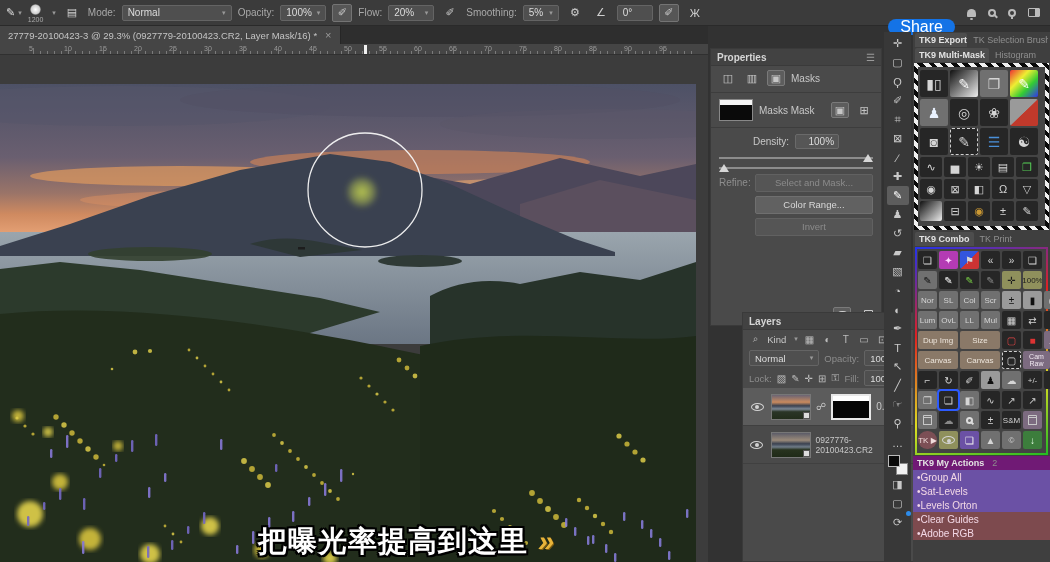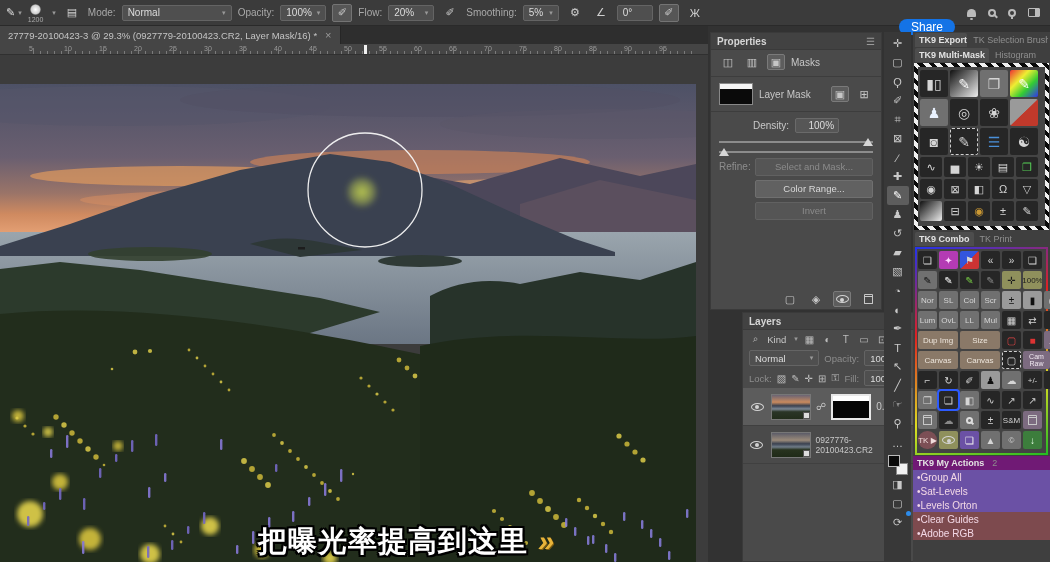--- a/index.html
+++ b/index.html
@@ -16,21 +16,21 @@
   .select.sm{width:46px;justify-content:space-between;}
   .select.xs{width:36px;justify-content:space-between;}
   .obox{display:inline-flex;align-items:center;justify-content:center;width:20px;height:18px;
     border-radius:2px;color:#cfcfcf;font-size:11px;}
   .obox.on{background:#565656;border:1px solid #747474;}
   .toolchip{display:inline-flex;align-items:center;color:#ddd;font-size:11px;}
   .brushprev{display:inline-flex;flex-direction:column;align-items:center;line-height:1;margin-top:2px;}
   .brushprev .dot{width:11px;height:11px;border-radius:50%;background:radial-gradient(circle,#fff 0%,#cfcfcf 55%,rgba(120,120,120,0) 75%);}
   .brushprev .bsize{font-size:7px;color:#aaa;margin-top:1px;}
   .ob-right{margin-left:auto;display:flex;align-items:center;gap:12px;padding-right:4px;}
-  .sharebtn{background:#1473e6;color:#fff;border-radius:9px;height:16px;padding:0 12px;display:flex;align-items:center;font-size:12px;margin-top:28px;}
+  .sharebtn{background:#1473e6;color:#fff;border-radius:9px;height:16px;padding:0 12px;display:flex;align-items:center;font-size:16px;margin-top:28px;}
   
   .i-bell{width:9px;height:8px;background:#bbb;border-radius:5px 5px 1px 1px;position:relative;display:inline-block;}
   .i-bell::after{content:"";position:absolute;left:3px;bottom:-3px;width:3px;height:2px;border-radius:50%;background:#bbb;}
   .i-mag{width:8px;height:8px;border:2px solid #bbb;border-radius:50%;position:relative;display:inline-block;}
   .i-mag::after{content:"";position:absolute;width:5px;height:2px;background:#bbb;transform:rotate(45deg);right:-4px;bottom:-2px;}
   .i-bulb{width:8px;height:8px;border:2px solid #bbb;border-radius:50%;position:relative;display:inline-block;}
   .i-bulb::after{content:"";position:absolute;left:1px;bottom:-4px;width:2px;height:3px;background:#bbb;}
   .i-ws{width:12px;height:9px;border:1px solid #bbb;border-radius:1px;position:relative;display:inline-block;}
   .i-ws::after{content:"";position:absolute;right:0;top:0;width:4px;height:100%;background:#bbb;}
   .i-eye{display:inline-block;width:13px;height:8px;border:1px solid #d2d2d2;border-radius:50%;position:relative;}
@@ -460,35 +460,35 @@
         </g>
       <circle cx="362" cy="108" r="17" fill="url(#blob)" filter="url(#b1)"></circle>
       <circle cx="365" cy="106" r="57" fill="none" stroke="#f5f5f5" stroke-width="1.3" opacity="0.95"></circle>
     </svg>
   </div>
   <div class="subtitle">
     <span>把曝光率提高到这里</span><span class="orn">»</span>
   </div>
 </div>
 
-<div class="panel" style="left:710px;top:32px;width:172px;height:278px;">
+<div class="panel" style="left:710px;top:48px;width:172px;height:278px;">
   <div class="phead">
     <span>Properties</span>
     <span class="menu">☰</span>
   </div>
   <div class="prow">
     <span class="smallicon">◫</span>
     <span class="smallicon">▥</span>
     <span class="smallicon selbox">▣</span>
     <span>Masks</span>
   </div>
   <div class="divider"></div>
   <div class="prow">
     <span class="maskthumb"></span>
-    <span>Layer Mask</span>
+    <span>Masks Mask</span>
     <span style="margin-left:auto" class="smallicon selbox">▣</span>
     <span class="smallicon">⊞</span>
   </div>
   <div class="divider"></div>
   <div class="prow" style="justify-content:center">
     <span>Density:</span>
     <span class="field">100%</span>
   </div>
   <div class="slider">
     <span class="track"></span>

